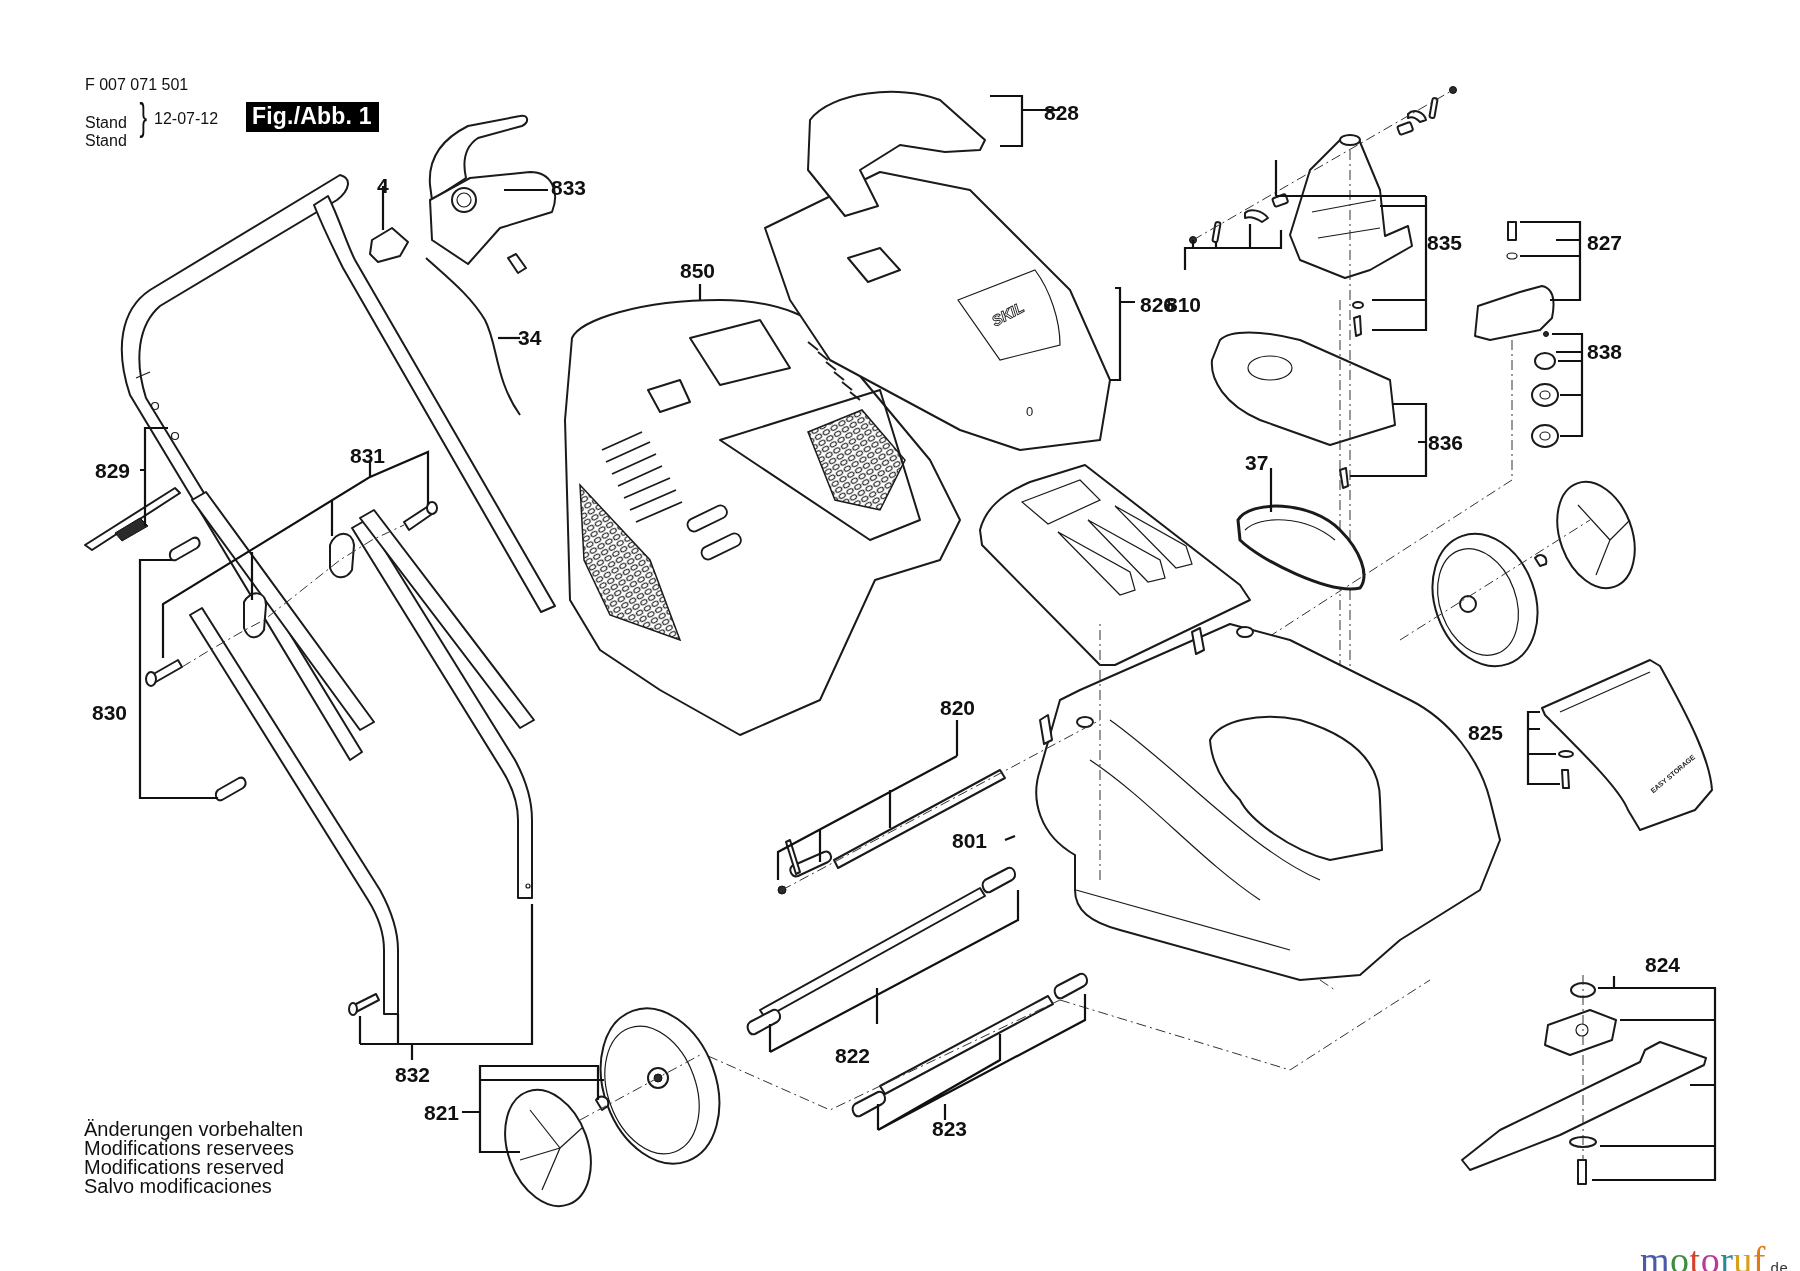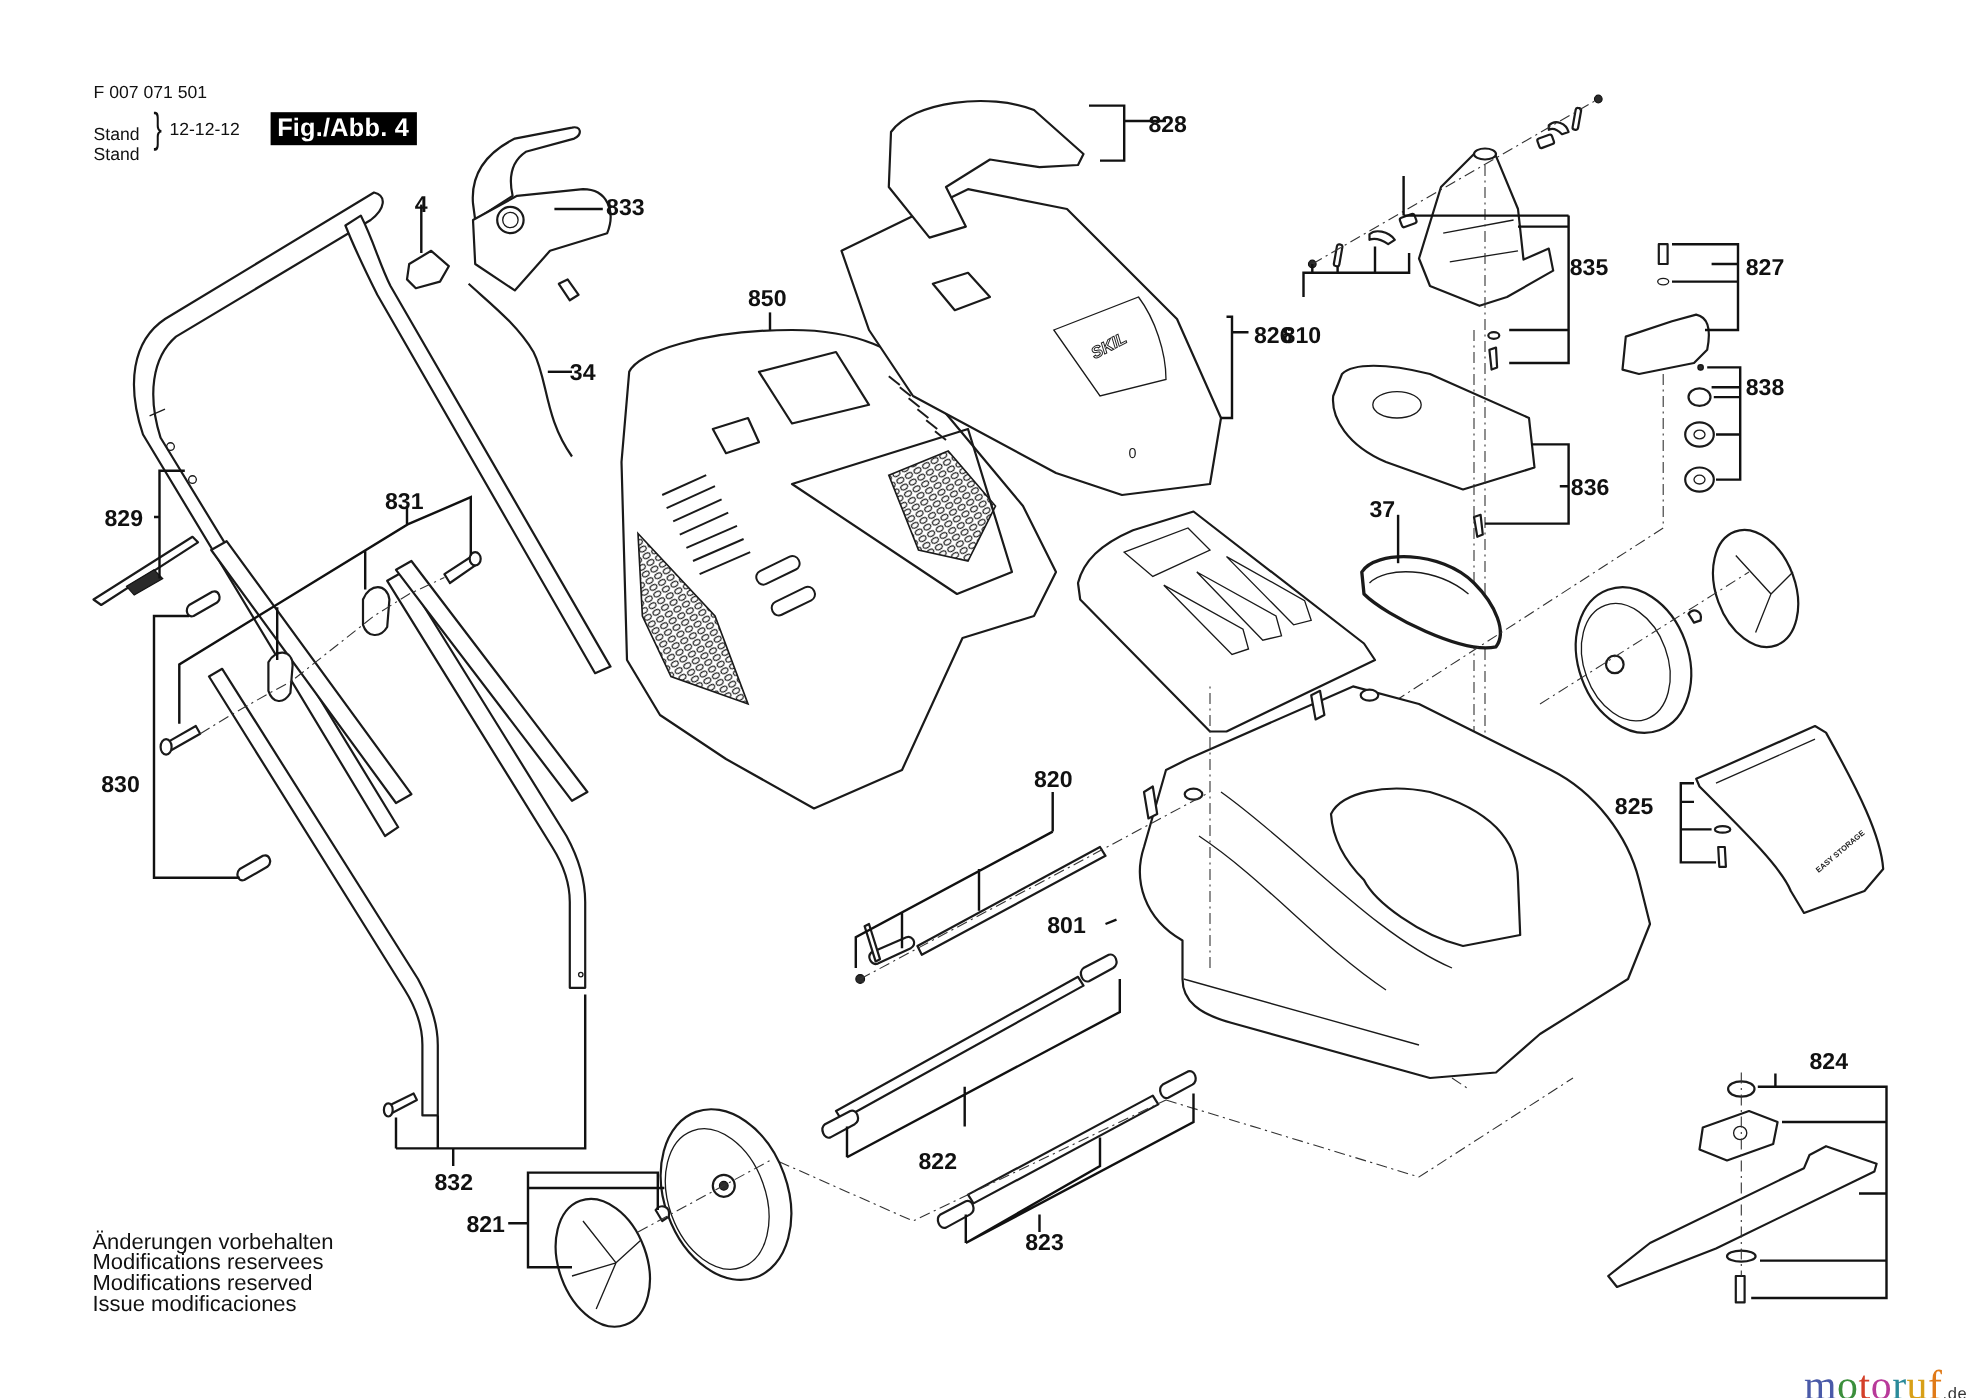--- a/index.html
+++ b/index.html
@@ -326,23 +326,23 @@
     <text class="callout" x="932" y="1136">823</text>
   </g>
 </svg>
 
 <div class="hdr" id="doc-number">F 007 071 501</div>
 <div class="hdr" id="stand-label">
   <div>Stand</div>
   <div>Stand</div>
 </div>
 <div class="hdr" id="brace">}</div>
-<div class="hdr" id="issue-date">12-12-12</div>
-<div class="hdr" id="fig-badge">Fig./Abb. 4</div>
+<div class="hdr" id="issue-date">12-07-12</div>
+<div class="hdr" id="fig-badge">Fig./Abb. 1</div>
 
 <div class="hdr" id="disclaimer">
   <div>Änderungen vorbehalten</div>
   <div>Modifications reservees</div>
   <div>Modifications reserved</div>
-  <div>Issue modificaciones</div>
+  <div>Salvo modificaciones</div>
 </div>
 
 <div class="hdr" id="watermark"><span id="wm-letters"><span style="color: rgb(74, 90, 168);">m</span><span style="color: rgb(60, 143, 60);">o</span><span style="color: rgb(212, 64, 42);">t</span><span style="color: rgb(184, 58, 154);">o</span><span style="color: rgb(42, 138, 154);">r</span><span style="color: rgb(216, 160, 24);">u</span><span style="color: rgb(224, 122, 24);">f</span></span><span class="tld">.de</span></div>
 
 </body></html>

